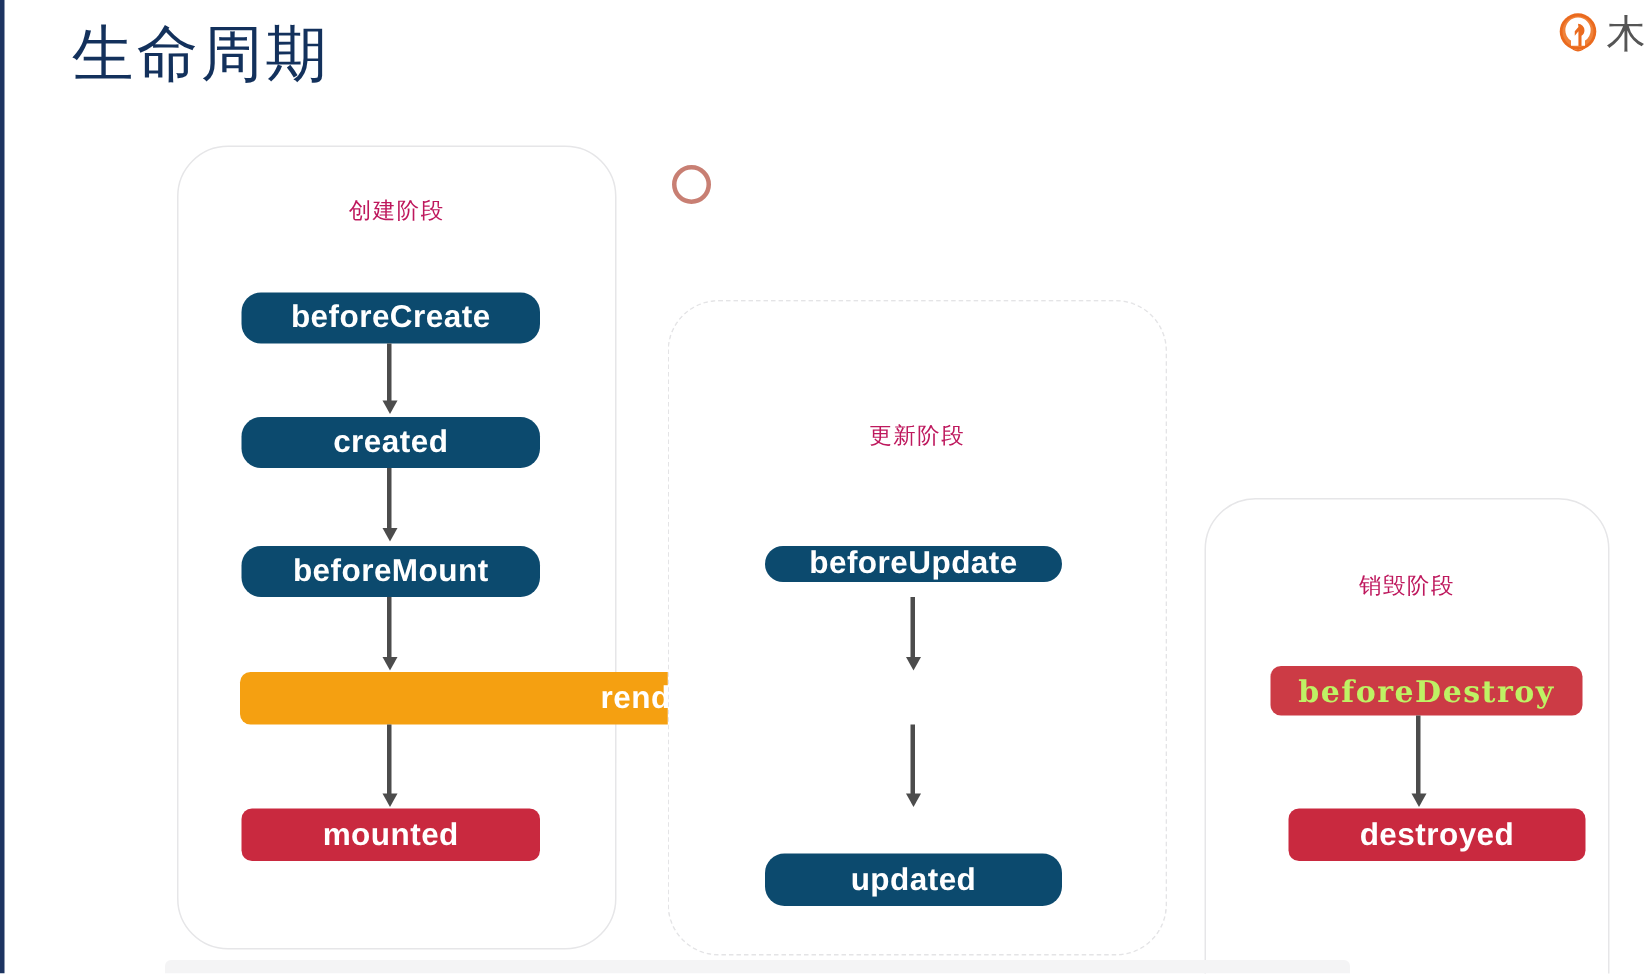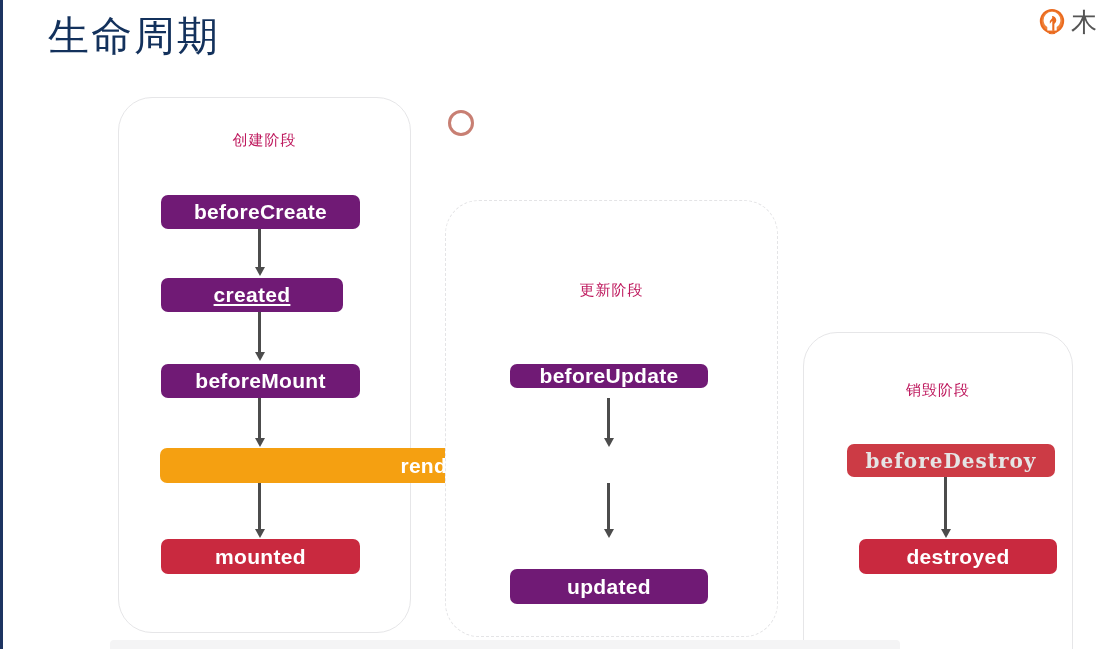--- a/index.html
+++ b/index.html
@@ -90,26 +90,26 @@
     border-radius: 7px;
     display: flex;
     align-items: center;
     justify-content: center;
     color: #ffffff;
     font-size: 21px;
     font-weight: bold;
     letter-spacing: 0.3px;
     white-space: nowrap;
   }
-  .pill.green  { background: #701a75; }
+  .pill.green  { background: #0c4a6e; border-radius: 13px; }
   .pill.orange { background: #f5a011; }
   .pill.red    { background: #c9293f; }
   .pill.red-serif {
     background: #cc3b45;
-    color: #e5e5e5;
+    color: #bef264;
     font-family: "DejaVu Serif", "Liberation Serif", serif;
     font-weight: bold;
     font-size: 20px;
     letter-spacing: 1px;
     justify-content: center;
   }
 
   
   .arrow {
     position: absolute;
@@ -174,21 +174,21 @@
 
 <div class="phase-box solid" style="left:118px; top:97px; width:293px; height:536px;">
   <div class="phase-title" style="top:33px;">创建阶段</div>
 </div>
 
 <div class="pill green" style="left:161px; top:195px; width:199px; height:34px;">
   <span>beforeCreate</span>
 </div>
 <div class="arrow" style="left:258px; top:229px; height:39px;"></div>
 
-<div class="pill green" style="left:161px; top:278px; width:182px; height:34px;text-decoration:underline;">
+<div class="pill green" style="left:161px; top:278px; width:199px; height:34px;">
   <span>created</span>
 </div>
 <div class="arrow" style="left:258px; top:312px; height:41px;"></div>
 
 <div class="pill green" style="left:161px; top:364px; width:199px; height:34px;">
   <span>beforeMount</span>
 </div>
 <div class="arrow" style="left:258px; top:398px; height:41px;"></div>
 
 <div class="pill orange" style="left:160px; top:448px; width:548px; height:35px;">

